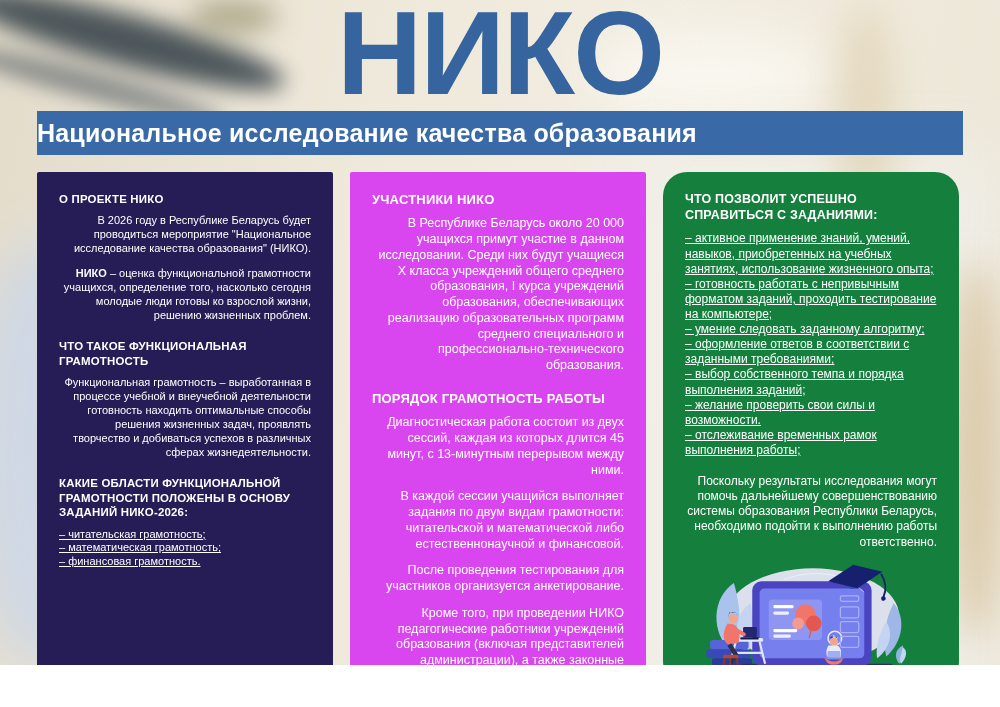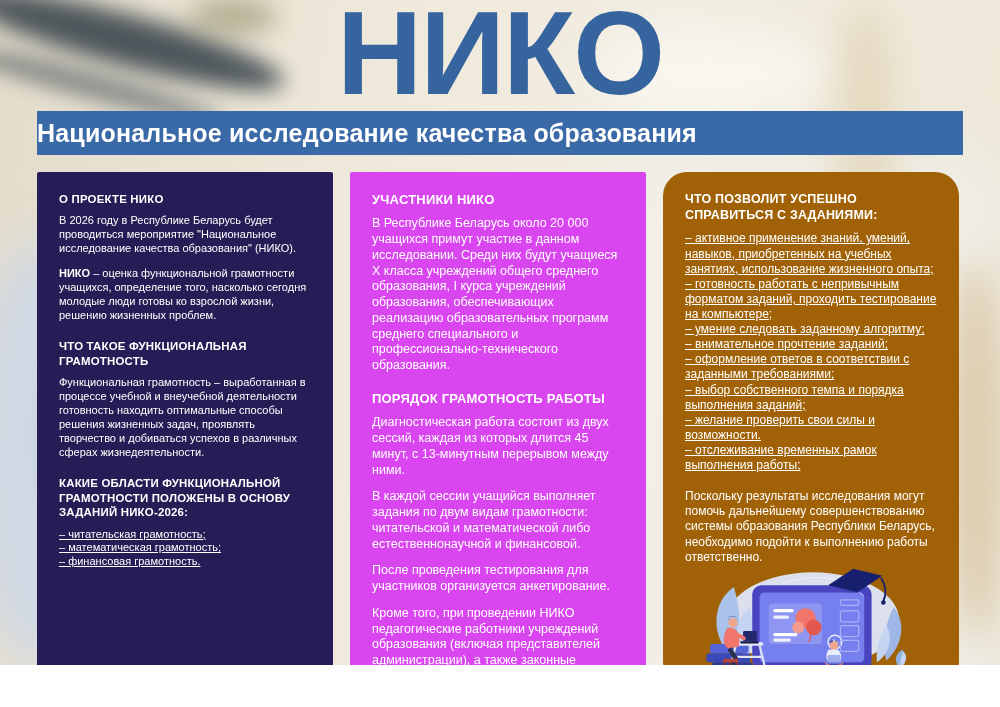--- a/index.html
+++ b/index.html
@@ -29,23 +29,23 @@
   .banner{
     position:absolute;left:37px;top:111px;width:926px;height:44px;background:#3A69A7;
     display:flex;align-items:center;justify-content:flex-start;
     color:#FFFFFF;font-weight:700;font-size:25px;letter-spacing:.2px;
   }
   
   .cols{position:absolute;left:37px;top:172px;width:922px;height:513px;display:flex;gap:17px;}
   .col{flex:1 1 0;color:#FFFFFF;padding:20px 22px 12px;box-sizing:border-box;overflow:hidden;border-radius:2px;}
   .col-about{background:#271D56;font-size:11px;line-height:1.26;}
   .col-participants{background:#d946ef;font-size:12.5px;line-height:1.26;}
-  .col-success{background:#a16207;font-size:12px;line-height:1.26;display:flex;flex-direction:column;border-radius:24px;}
+  .col-success{background:#15803d;font-size:12px;line-height:1.26;display:flex;flex-direction:column;border-radius:24px;}
   .col h3{font-size:1.04em;font-weight:700;margin:0 0 8px;letter-spacing:.2px;}
-  .col p{margin:0 0 11px;}
+  .col p{margin:0 0 11px;text-align:right;}
   .col .sec{margin-bottom:17px;}
   .col .sec:last-child{margin-bottom:0;}
   .list div{margin:0;text-decoration:underline;}
   .col-success .closing{margin:16px 0 0;}
   .illus{margin-top:auto;width:100%;flex:0 0 auto;display:block;}
 </style>
 </head>
 <body>
 
 <div class="poster">
@@ -105,21 +105,20 @@
         <p>Кроме того, при проведении НИКО педагогические работники учреждений образования (включая представителей администрации), а также законные представители несовершеннолетних учащихся отвечают на вопросы анкет.</p>
       </div>
     </section>
 
     <section class="col col-success">
       <h3>ЧТО ПОЗВОЛИТ УСПЕШНО СПРАВИТЬСЯ С ЗАДАНИЯМИ:</h3>
       <div class="list">
         <div>– активное применение знаний, умений, навыков, приобретенных на учебных занятиях, использование жизненного опыта;</div>
         <div>– готовность работать с непривычным форматом заданий, проходить тестирование на компьютере;</div>
         <div>– умение следовать заданному алгоритму;</div>
-        <div>– внимательное прочтение заданий;</div>
         <div>– оформление ответов в соответствии с заданными требованиями;</div>
         <div>– выбор собственного темпа и порядка выполнения заданий;</div>
         <div>– желание проверить свои силы и возможности.</div>
         <div>– отслеживание временных рамок выполнения работы;</div>
       </div>
       <p class="closing">Поскольку результаты исследования могут помочь дальнейшему совершенствованию системы образования Республики Беларусь, необходимо подойти к выполнению работы ответственно.</p>
 
       <svg class="illus" viewBox="0 0 252 122" width="100%" height="112" aria-hidden="true">
 
         <ellipse cx="128" cy="60" rx="94" ry="52" fill="#DCE0EC"></ellipse>

